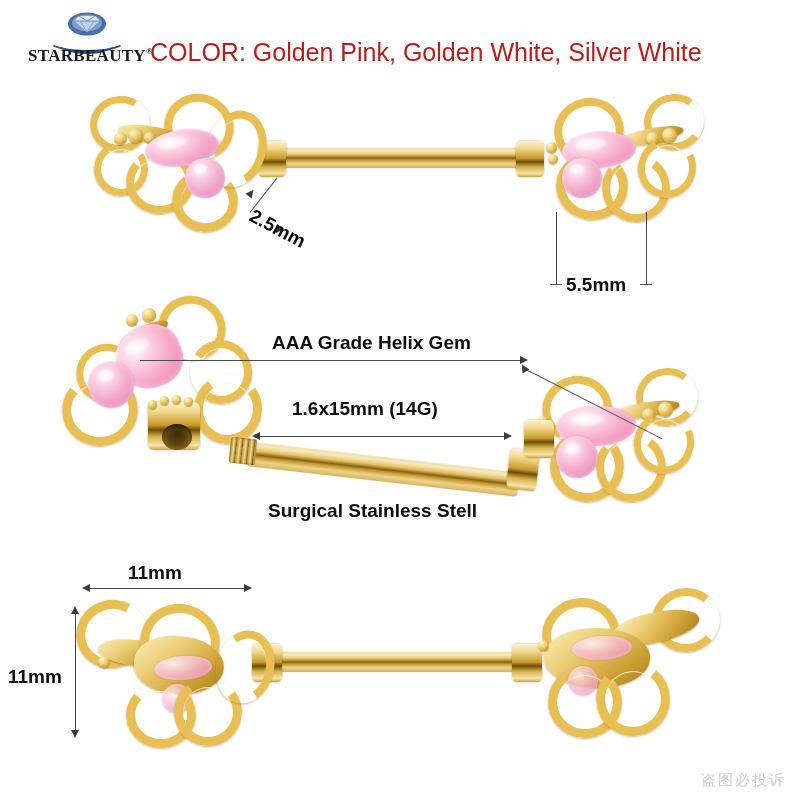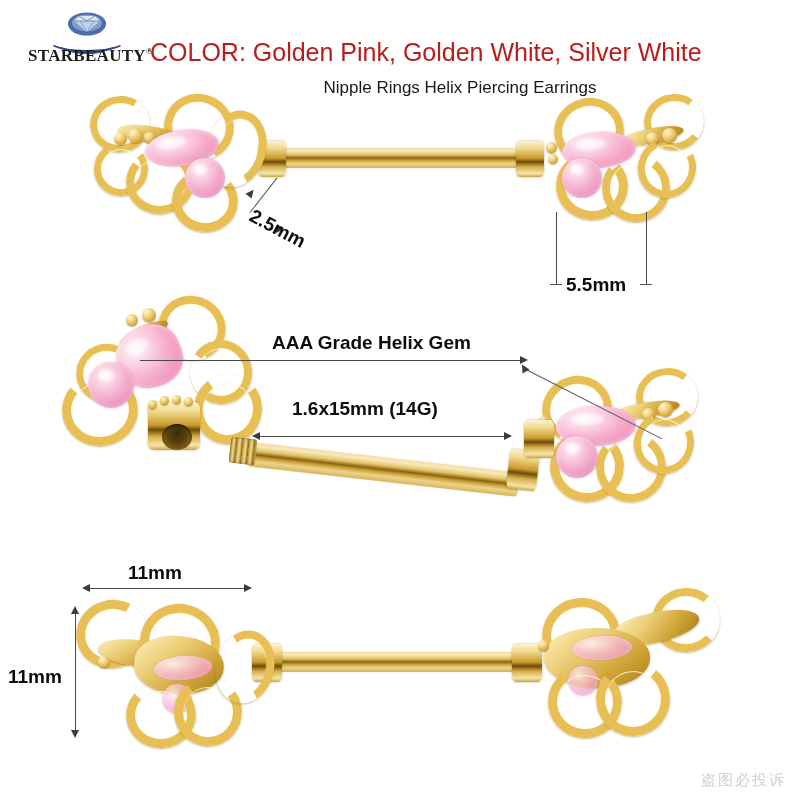--- a/index.html
+++ b/index.html
@@ -238,21 +238,20 @@
         <path d="M13 9 L20 20 L27 9" fill="none" stroke="#6f91c4" stroke-width="0.7"></path>
       </svg>
       <div class="logo-wing w1"></div>
       <div class="logo-wing w2"></div>
       <div class="logo-wing w3"></div>
     </div>
     <div class="logo-text"><span>STARBEAUTY</span><span class="logo-reg">®</span></div>
   </div>
 
   <div class="title-main">COLOR: Golden Pink, Golden White, Silver White</div>
-  <div class="title-sub">Nipple Rings Helix Piercing Earrings</div>
 
   <div class="piece" style="left:0;top:0;width:800px;height:300px;">
 
     <div class="shaft" style="left:268px;top:148px;width:268px;height:20px;"></div>
 
     <div class="collar" style="left:258px;top:141px;width:28px;height:36px;"></div>
     <div class="collar" style="left:516px;top:141px;width:28px;height:36px;"></div>
 
     <div class="piece" style="left:80px;top:92px;width:200px;height:150px;">
       <div class="swirl" style="left:10px;top:4px;width:46px;height:42px;border-width:7px;border-right-color:transparent;transform:rotate(-12deg);"></div>
@@ -377,20 +376,21 @@
       <div class="arrow arrow-up" style="left:520px;top:364px;transform:rotate(-30deg);"></div>
     </div>
 
     <div>
       <div class="note-label" style="left:292px;top:398px;">1.6x15mm (14G)</div>
       <div class="dim-line-h" style="left:258px;top:436px;width:250px;"></div>
       <div class="arrow arrow-left" style="left:252px;top:432px;"></div>
       <div class="arrow arrow-right" style="left:504px;top:432px;"></div>
     </div>
 
+    <div class="note-label" style="left:268px;top:500px;">Surgical Stainless Stell</div>
   </div>
 
   <div class="piece" style="left:0;top:0;width:800px;height:800px;">
 
     <div class="shaft" style="left:268px;top:652px;width:260px;height:20px;"></div>
     <div class="collar" style="left:252px;top:644px;width:30px;height:38px;"></div>
     <div class="collar" style="left:512px;top:644px;width:30px;height:38px;"></div>
 
     <div class="piece" style="left:70px;top:596px;width:200px;height:150px;">
       <div class="swirl" style="left:6px;top:4px;width:54px;height:50px;border-width:9px;border-right-color:transparent;transform:rotate(-16deg);"></div>

